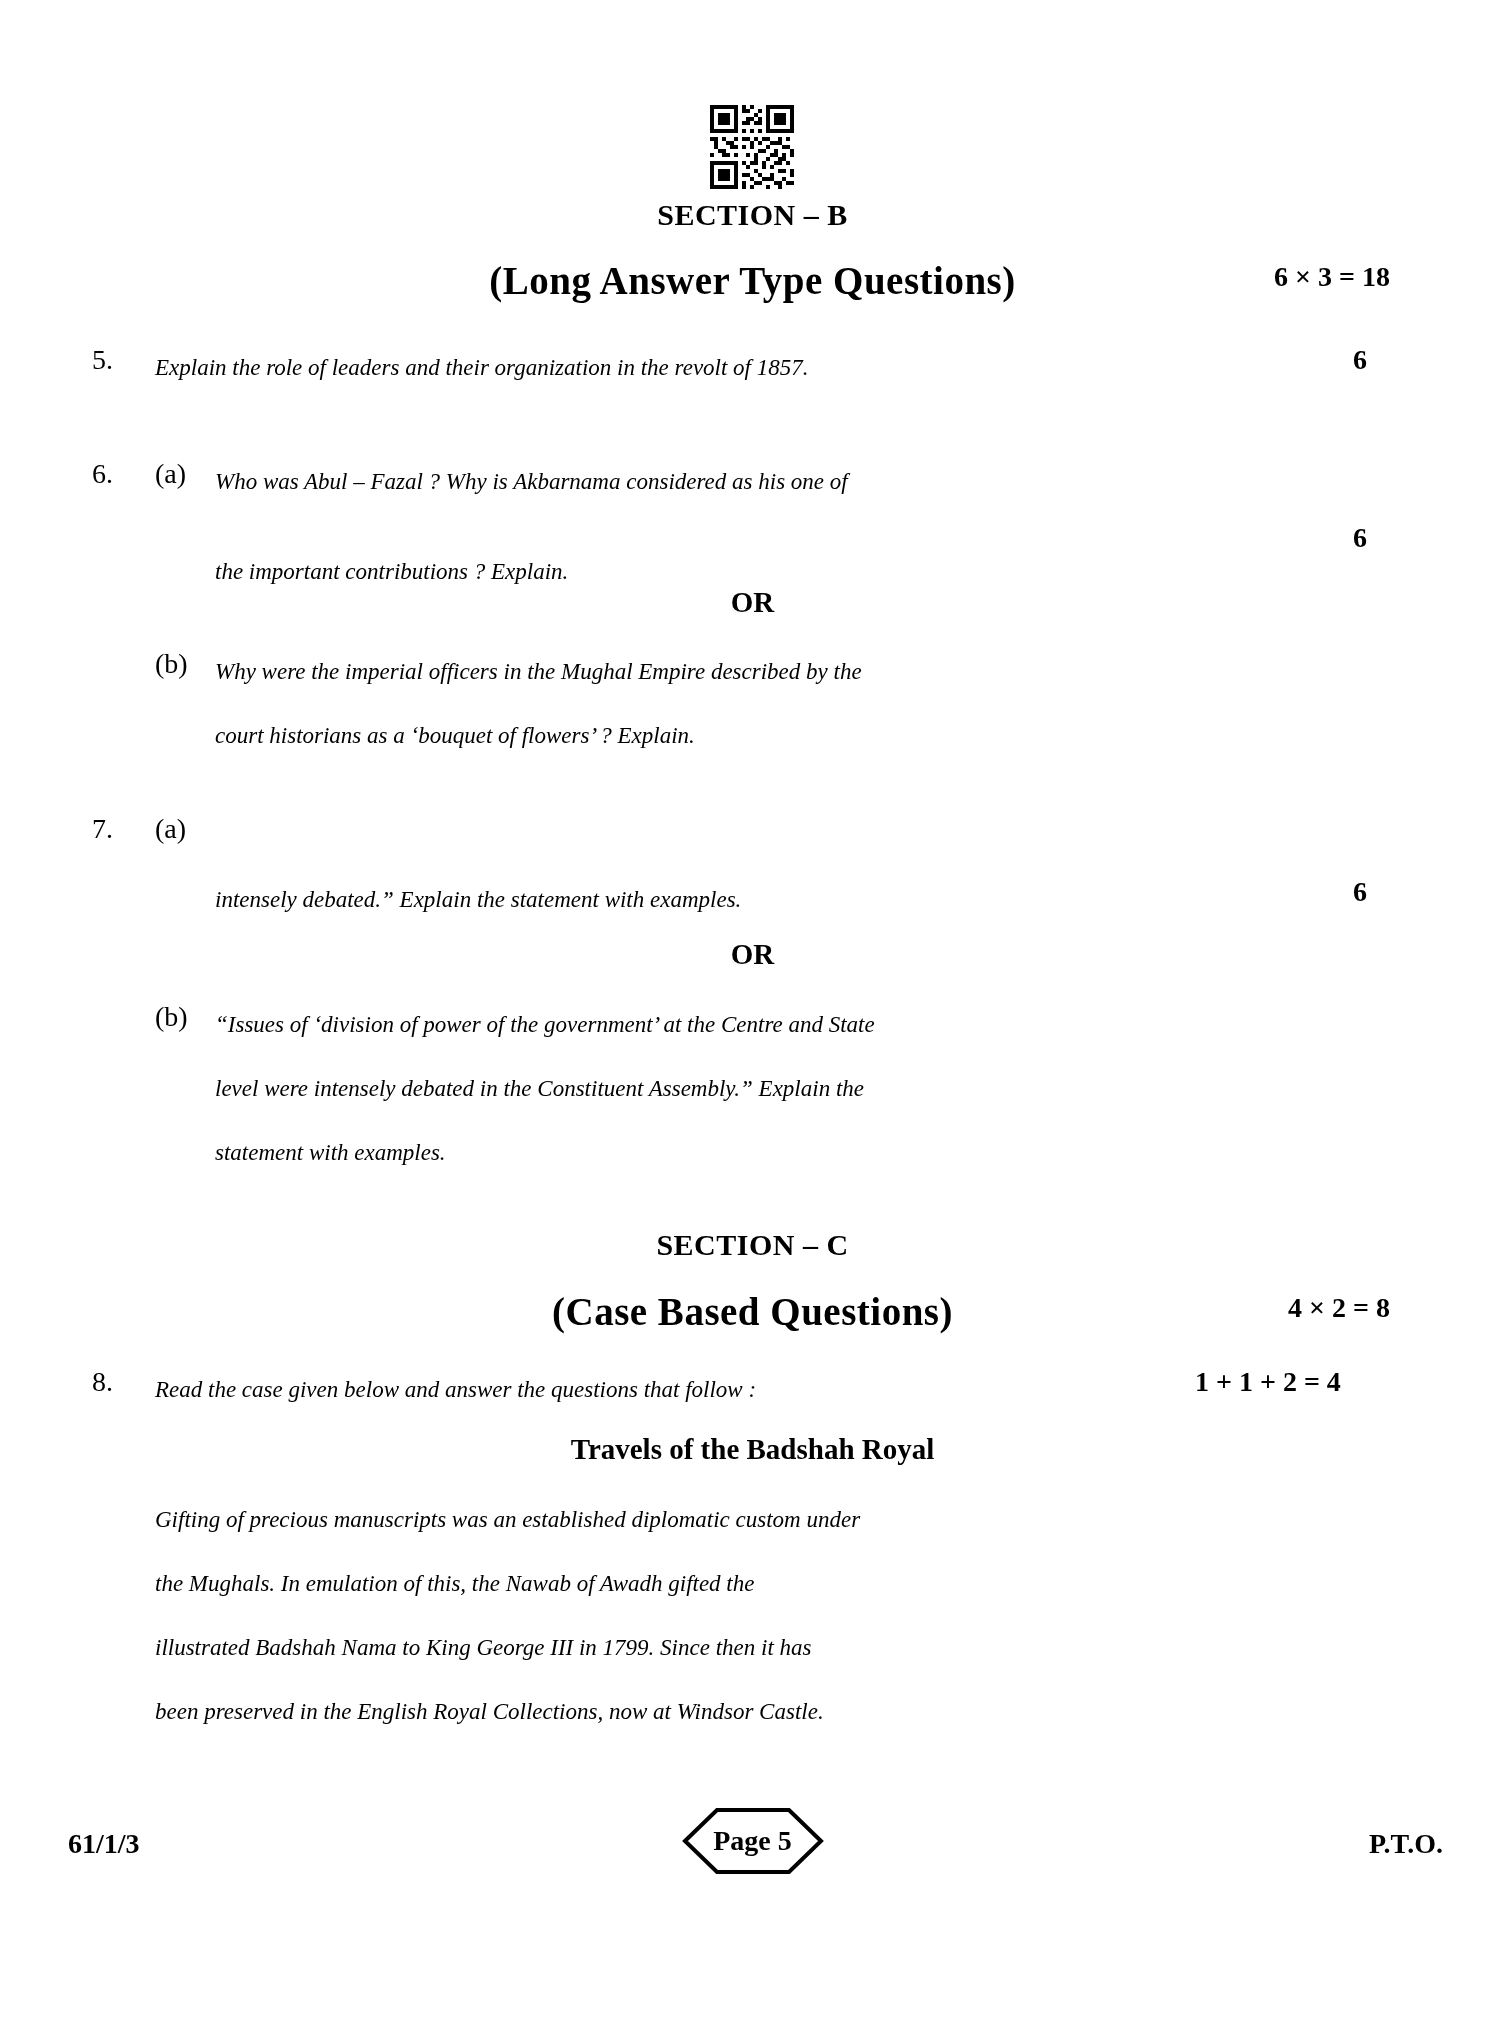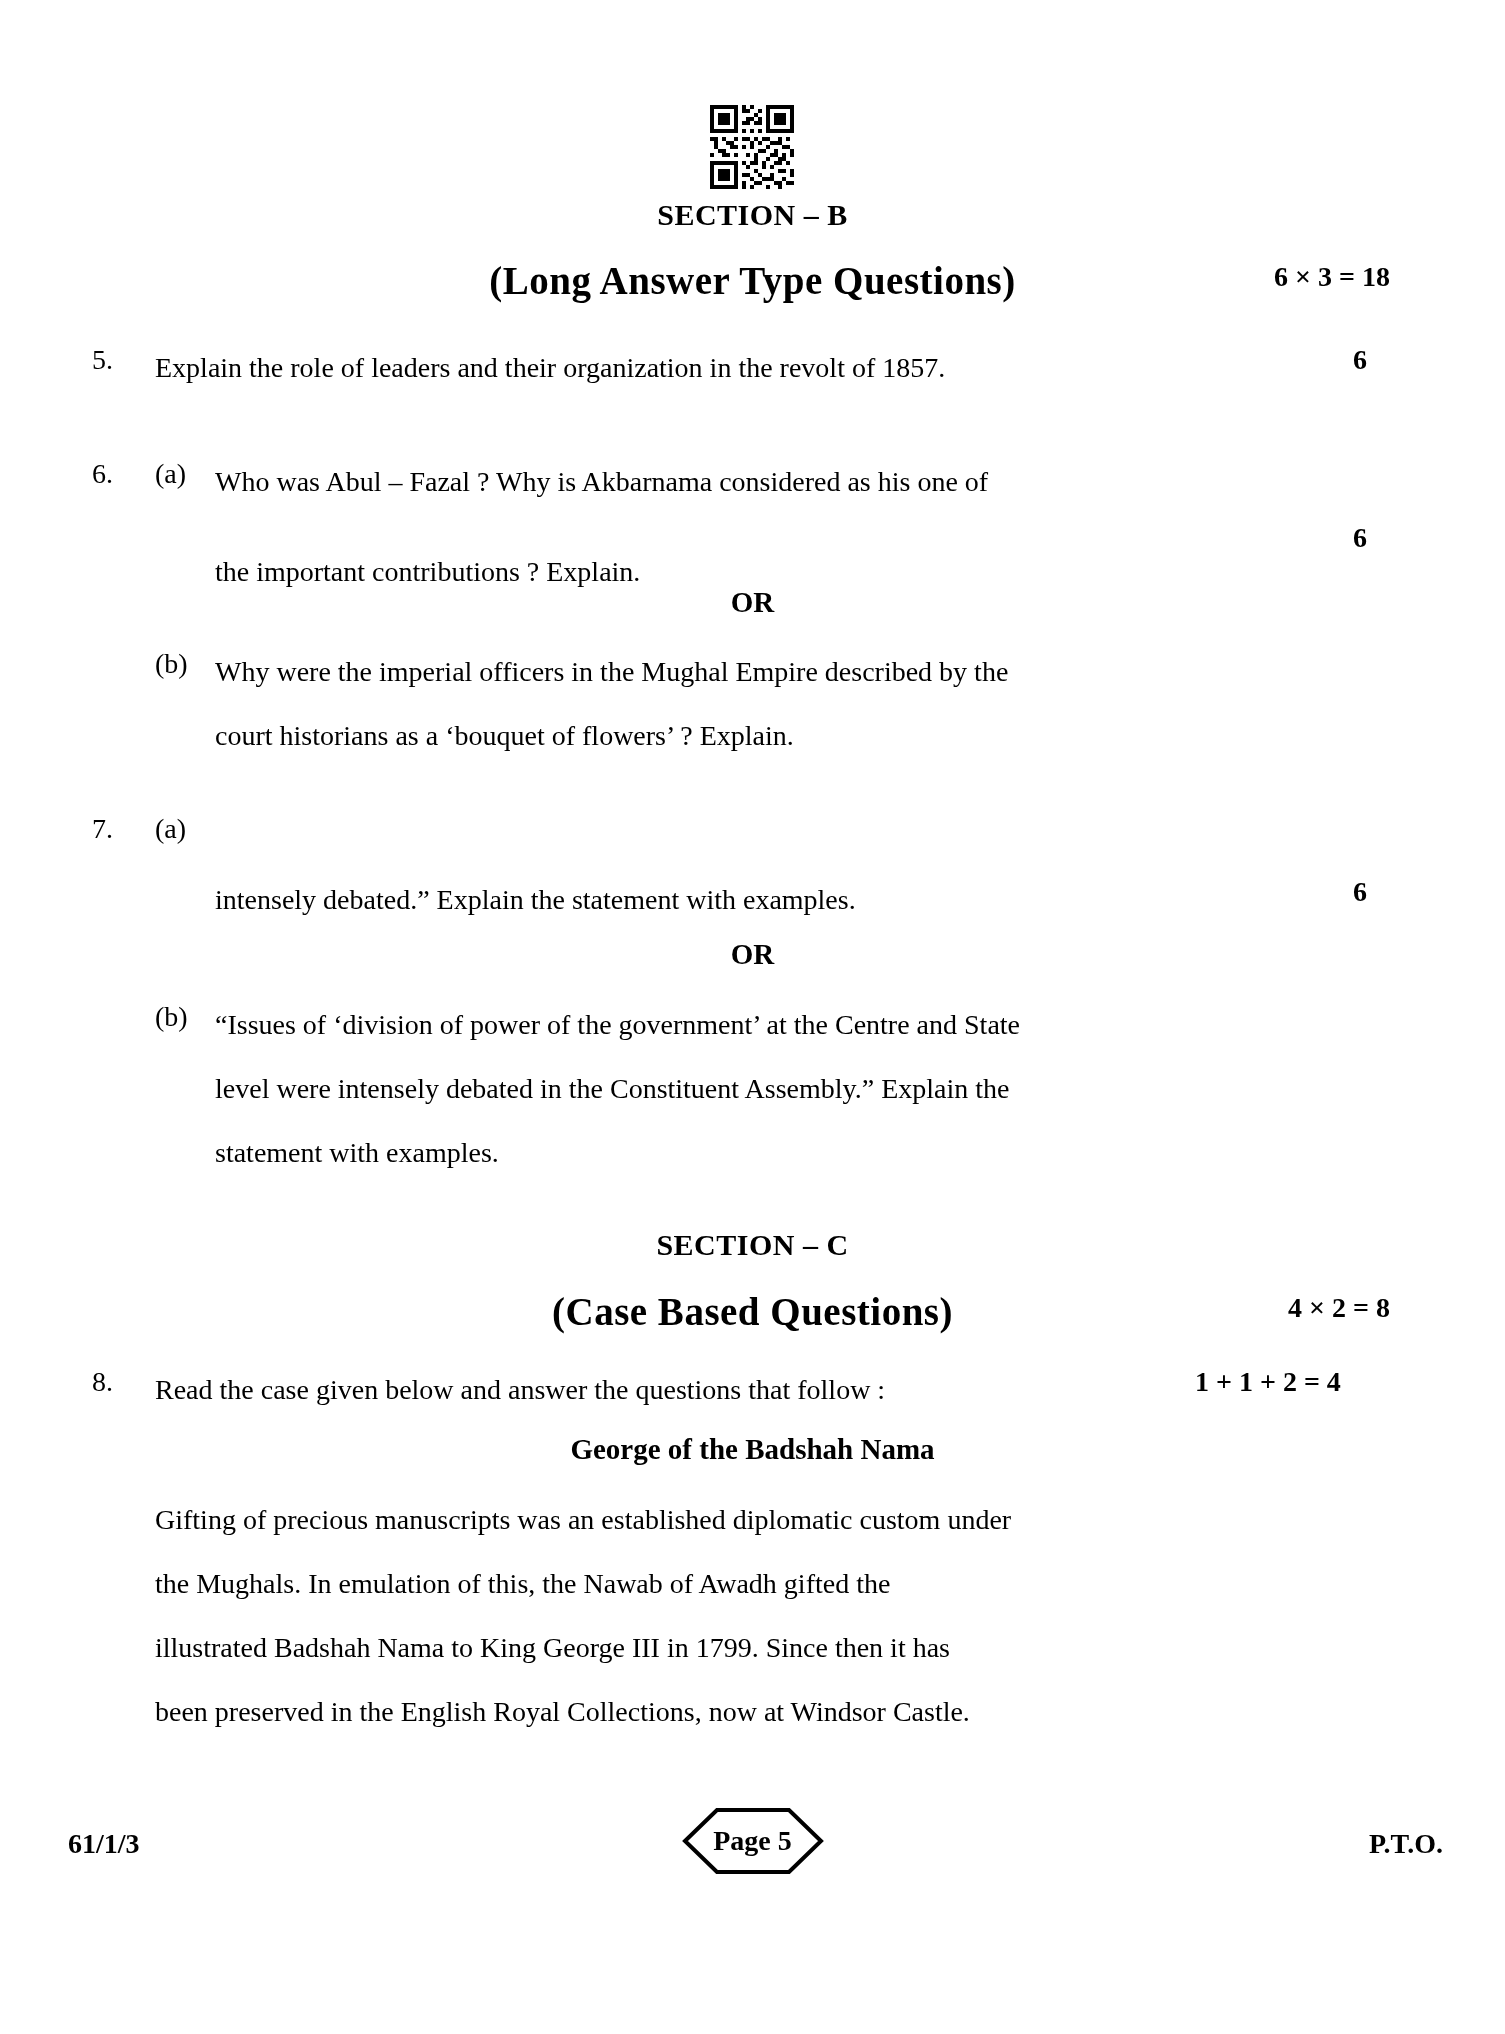--- a/index.html
+++ b/index.html
@@ -89,22 +89,23 @@
     text-align: left;
   }
   .qlabel {
     position: absolute;
     font-size: 28px;
     width: 60px;
     text-align: left;
   }
   .qtext {
     position: absolute;
-    font-size: 28px;
+    font-size: 23px;
     line-height: 48px;
+    font-style: italic;
   }
   .justify {
     text-align: justify;
     text-justify: inter-word;
   }
 
   
   .footer-left {
     position: absolute;
     left: 68px;
@@ -291,21 +292,21 @@
   <div class="center-head section-title" style="top:1220px;">SECTION – C</div>
 
   <div class="center-head section-sub" style="top:1281px;">(Case Based Questions)</div>
 
   <div class="marks-right" style="left:1230px; top:1284px; width:160px;">4 × 2 = 8</div>
 
   <div class="qnum" style="left:92px; top:1358px;">8.</div>
   <div class="qtext" style="left:155px; top:1358px; width:1030px;">Read the case given below and answer the questions that follow :</div>
   <div class="marks-right" style="left:1195px; top:1358px; width:195px; text-align:left;">1 + 1 + 2 = 4</div>
 
-  <div class="case-title" style="top:1425px;">George of the Badshah Nama</div>
+  <div class="case-title" style="top:1425px;">Travels of the Badshah Royal</div>
 
   <div class="qtext justify" style="left:155px; top:1488px; width:1195px; text-align:justify;">Gifting of precious manuscripts was an established diplomatic custom under</div>
   <div class="qtext justify" style="left:155px; top:1552px; width:1195px; text-align:justify;">the Mughals. In emulation of this, the Nawab of Awadh gifted the</div>
   <div class="qtext justify" style="left:155px; top:1616px; width:1195px; text-align:justify;">illustrated Badshah Nama to King George III in 1799. Since then it has</div>
   <div class="qtext" style="left:155px; top:1680px; width:1195px;">been preserved in the English Royal Collections, now at Windsor Castle.</div>
 
   <div class="footer-left">61/1/3</div>
 
   <div class="page-badge">
     <span class="hex">

